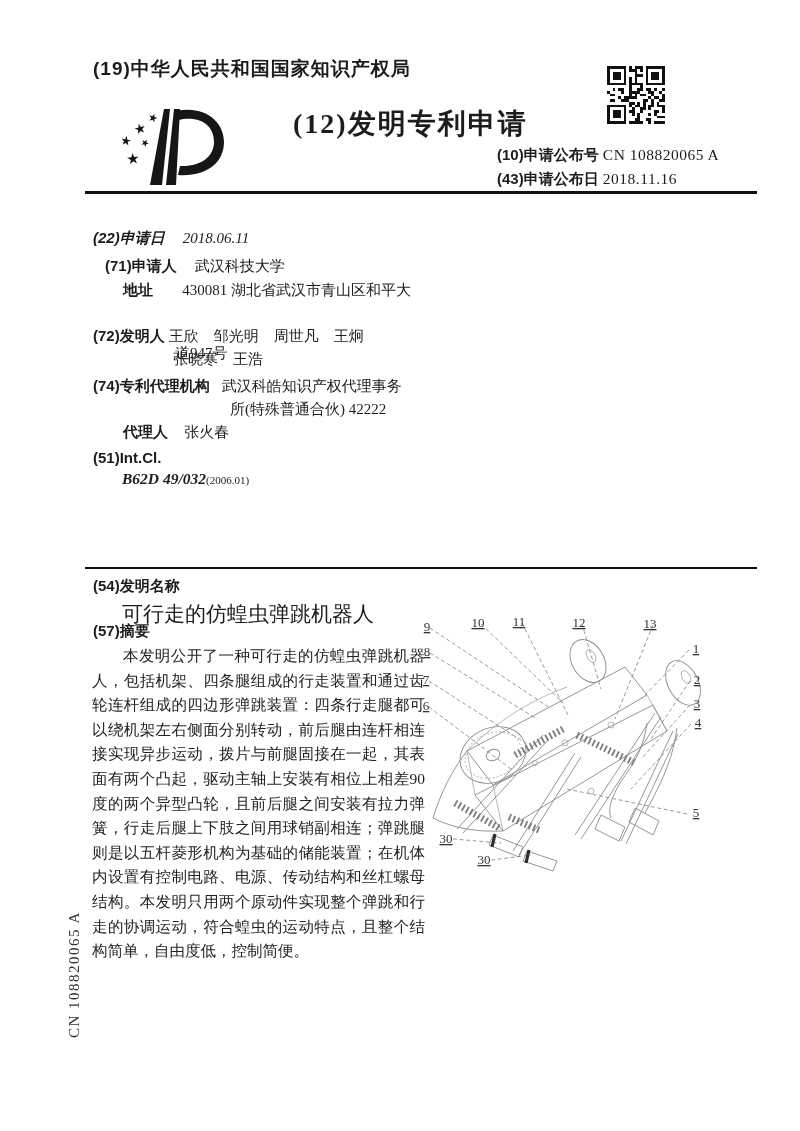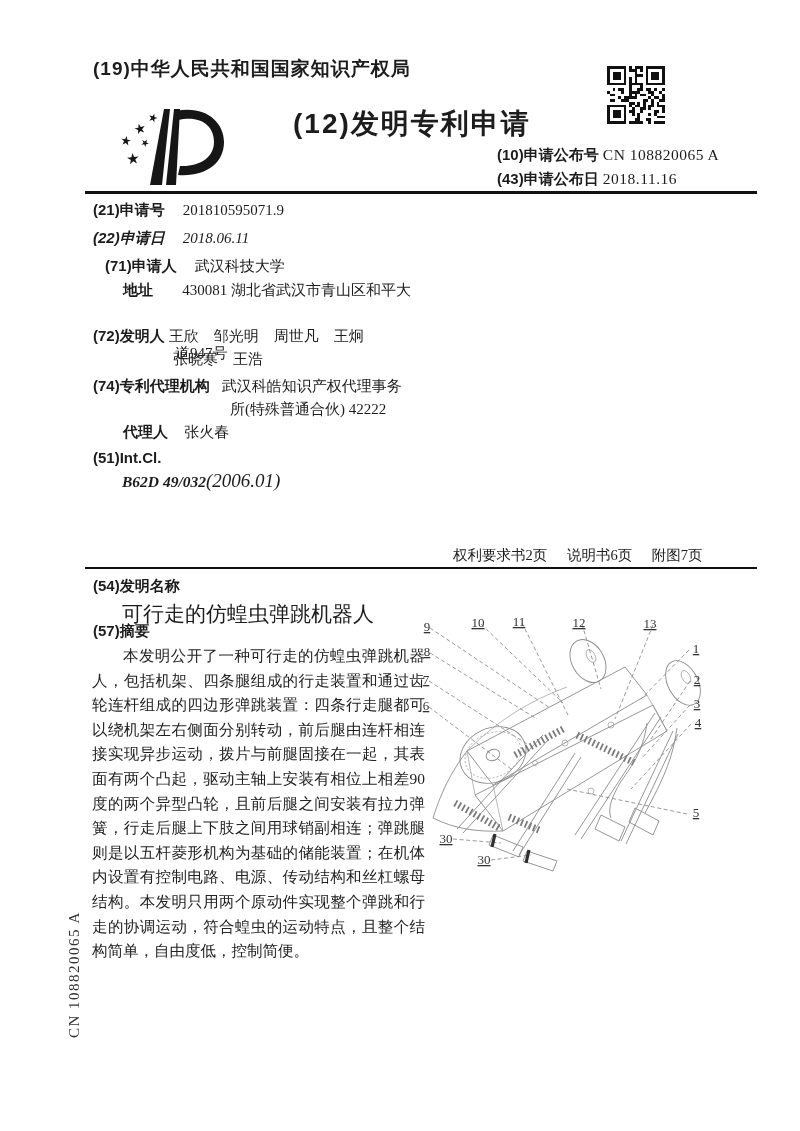--- a/index.html
+++ b/index.html
@@ -24,21 +24,21 @@
   .invtitle { font-family:"Liberation Serif", serif; font-size:21px; }
   .abstract {
     width:333px; font-family:"Liberation Serif", serif; font-size:15.5px;
     line-height:24.6px; text-align:justify; text-indent:2em; color:#222;
   }
   .sidebar-id {
     font-family:"Liberation Serif", serif; font-size:15px; letter-spacing:1.5px;
     transform:rotate(-90deg); transform-origin:0 0; white-space:nowrap; color:#333;
   }
   .itcl { font-family:"Liberation Serif", serif; font-size:15.5px; font-style:italic; font-weight:bold; }
-  .itver { font-family:"Liberation Serif", serif; font-size:19px;font-style:italic; }
+  .itver { font-family:"Liberation Serif", serif; font-size:11px; }
   .fig-num { font-family:"Liberation Serif", serif; font-size:13px; fill:#333; text-decoration:underline; }
   .leader { stroke:#6f6f6f; stroke-width:0.7; stroke-dasharray:4 2.6; fill:none; }
   .draw { stroke:#8a8a8a; stroke-width:0.9; fill:none; }
   .draw2 { stroke:#9a9a9a; stroke-width:0.7; fill:none; }
   .coil { stroke:#7b7b7b; stroke-width:7; stroke-dasharray:1.8 2.6; fill:none; }
   .foottick { stroke:#2e2e2e; stroke-width:3.2; fill:none; }
 </style>
 </head>
 <body>
 
@@ -187,37 +187,33 @@
       <polygon points="54,88 62,12 68,12 64,88"></polygon>
       <path d="M64 14 C 92 8 112 24 112 45 C 112 66 94 80 66 78 L 68 69 C 88 70 102 60 102 45 C 102 28 88 18 66 23 Z"></path>
       <use href="#star5" transform="translate(41,21) scale(4.5) rotate(18)"></use>
       <use href="#star5" transform="translate(28,32) scale(5.5) rotate(-14)"></use>
       <use href="#star5" transform="translate(14,44) scale(5) rotate(8)"></use>
       <use href="#star5" transform="translate(33,46) scale(4) rotate(30)"></use>
       <use href="#star5" transform="translate(21,62) scale(6) rotate(-6)"></use>
     </g>
   </svg>
 
-  <div class="abs doctitle" style="left:293px; top:105px;">(12)发明专利申请</div>
+  <div class="abs doctitle" style="left:293px; top:105px;font-family:Liberation Serif, serif;">(12)发明专利申请</div>
 
   <div class="abs pubrow" style="left:497px; top:146px;">
     <span class="lbl">(10)申请公布号</span>
     <span class="val">CN 108820065 A</span>
   </div>
   <div class="abs pubrow" style="left:497px; top:170px;">
     <span class="lbl">(43)申请公布日</span>
     <span class="val">2018.11.16</span>
   </div>
 
   <div class="abs rule" style="left:85px; top:191px; width:672px; height:3px;"></div>
 
-  <div class="abs fieldrow" style="left:93px; top:201px;">
-    <span class="lbl">(21)申请号</span>
-    <span class="val" style="margin-left:14px;">201810595071.9</span>
-  </div>
 
   <div class="abs fieldrow" style="left:93px; top:229px;font-style:italic;">
     <span class="lbl">(22)申请日</span>
     <span class="val" style="margin-left:14px;">2018.06.11</span>
   </div>
 
   <div class="abs fieldrow" style="left:93px; top:257px;margin-left:12px;">
     <span class="lbl">(71)申请人</span>
     <span class="val" style="margin-left:14px;">武汉科技大学</span>
   </div>
@@ -249,25 +245,20 @@
     <span class="val" style="margin-left:12px;">张火春</span>
   </div>
 
   <div class="abs fieldrow" style="left:93px; top:449px;">
     <span class="lbl">(51)Int.Cl.</span>
   </div>
   <div class="abs" style="left:122px; top:470px;">
     <span class="itcl">B62D 49/032</span><span class="itver">(2006.01)</span>
   </div>
 
-  <div class="abs pagecounts" style="left:453px; top:546px;">
-    <span>权利要求书2页</span>
-    <span>说明书6页</span>
-    <span>附图7页</span>
-  </div>
 
   <div class="abs rule" style="left:85px; top:567px; width:672px; height:2px;"></div>
 
   <div class="abs sectlbl" style="left:93px; top:577px;">(54)发明名称</div>
   <div class="abs invtitle" style="left:122px; top:600px;">可行走的仿蝗虫弹跳机器人</div>
   <div class="abs sectlbl" style="left:93px; top:622px;">(57)摘要</div>
 
   <div class="abs abstract" style="left:92px; top:644px;">本发明公开了一种可行走的仿蝗虫弹跳机器人，包括机架、四条腿组成的行走装置和通过齿轮连杆组成的四边形弹跳装置：四条行走腿都可以绕机架左右侧面分别转动，前后腿由连杆相连接实现异步运动，拨片与前腿固接在一起，其表面有两个凸起，驱动主轴上安装有相位上相差90度的两个异型凸轮，且前后腿之间安装有拉力弹簧，行走后腿上下肢之间用球销副相连；弹跳腿则是以五杆菱形机构为基础的储能装置；在机体内设置有控制电路、电源、传动结构和丝杠螺母结构。本发明只用两个原动件实现整个弹跳和行走的协调运动，符合蝗虫的运动特点，且整个结构简单，自由度低，控制简便。</div>
 
   <svg class="abs" style="left:415px; top:603px;" width="350" height="285" viewBox="0 0 350 285">

